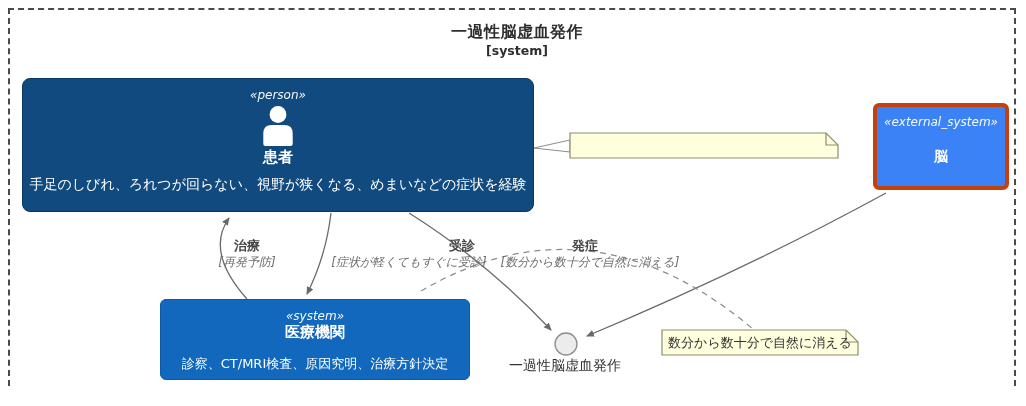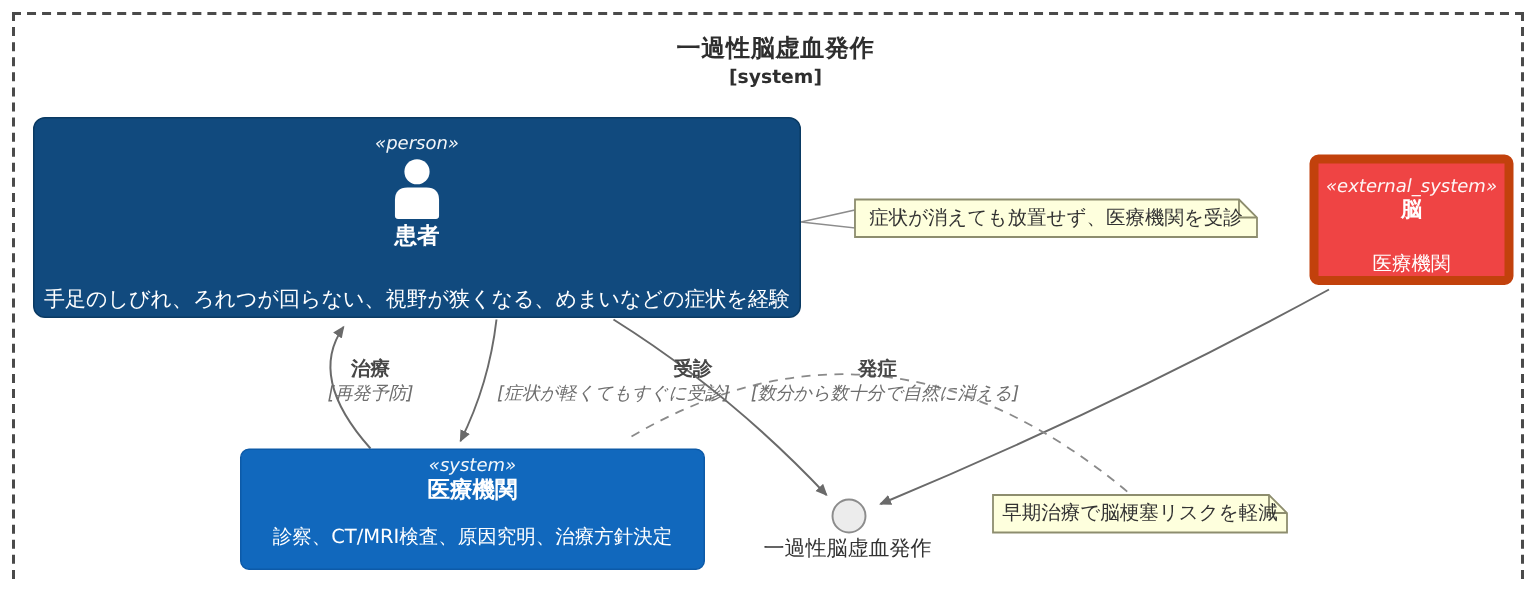--- a/index.html
+++ b/index.html
@@ -13,25 +13,25 @@
   }
   .layer-svg{position:absolute;left:0;top:0;z-index:1;}
   .abs{position:absolute;z-index:2;box-sizing:border-box;}
   .title-main{left:317px;top:22px;width:400px;text-align:center;font-size:16px;font-weight:bold;color:#2e2e2e;letter-spacing:.5px;}
   .title-sub{left:317px;top:43px;width:400px;text-align:center;font-size:12.5px;font-weight:bold;color:#2e2e2e;}
   .node{border-radius:8px;color:#ffffff;display:flex;flex-direction:column;align-items:center;text-align:center;}
   .node .stereo{font-style:italic;font-size:12px;opacity:.95;}
   .node .nname{font-weight:bold;}
   .patient{left:22px;top:78px;width:512px;height:134px;background:#114a7e;border:1px solid #0a3а63;border:1px solid #0a3a63;padding-top:9px;}
   .patient .nname{font-size:15px;margin-top:2px;}
-  .patient .ndesc{font-size:14px;margin-top:24px;}
-  .brain{left:873px;top:103px;width:136px;height:87px;background:#ef4444;border:6px solid #c2410c;border-radius:6px;padding-top:8px;}
+  .patient .ndesc{font-size:14px;margin-top:9px;}
+  .brain{left:873px;top:103px;width:136px;height:87px;background:#3b82f6;border:4px solid #c2410c;border-radius:6px;padding-top:8px;gap:19px;}
   .brain .nname{font-size:14px;}
   .brain .ndesc{font-size:13px;margin-top:18px;}
-  .hospital{left:160px;top:299px;width:310px;height:81px;background:#1168bd;border:1px solid #0d5aa8;border-radius:6px;padding-top:3px;}
+  .hospital{left:160px;top:299px;width:310px;height:81px;background:#1168bd;border:1px solid #0d5aa8;border-radius:6px;padding-top:3px;justify-content:center;}
   .hospital .nname{font-size:15px;}
   .hospital .ndesc{font-size:13px;margin-top:13px;}
   .person-icon{width:42px;height:42px;margin-top:2px;}
   .edge-label{font-size:13px;font-weight:bold;color:#474747;text-align:center;}
   .edge-qual{font-size:12px;font-style:italic;color:#6e6e6e;text-align:center;}
   .note-text{font-size:13px;color:#333333;text-align:center;line-height:25px;white-space:nowrap;}
   .tia-label{left:485px;top:357px;width:160px;text-align:center;font-size:14px;color:#333333;}
 </style>
 </head>
 <body>
@@ -97,16 +97,15 @@
   <div class="abs edge-label" style="left:197px;top:237px;width:100px;">治療</div>
   <div class="abs edge-qual" style="left:177px;top:254px;width:140px;">[再発予防]</div>
 
   <div class="abs edge-label" style="left:375px;top:237px;width:100px;text-align:right;">受診</div>
   <div class="abs edge-qual" style="left:309px;top:254px;width:200px;">[症状が軽くてもすぐに受診]</div>
 
   <div class="abs edge-label" style="left:535px;top:237px;width:100px;">発症</div>
   <div class="abs edge-qual" style="left:475px;top:254px;width:230px;">[数分から数十分で自然に消える]</div>
 
 
-  <div class="abs note-text" style="left:570px;top:133px;width:268px;height:25px;">症状が消えても放置せず、医療機関を受診</div>
-  <div class="abs note-text" style="left:662px;top:330px;width:196px;height:25px;">早期治療で脳梗塞リスクを軽減</div>
+  <div class="abs note-text" style="left:662px;top:330px;width:196px;height:25px;">数分から数十分で自然に消える</div>
 
 </div>
 
 </body></html>

